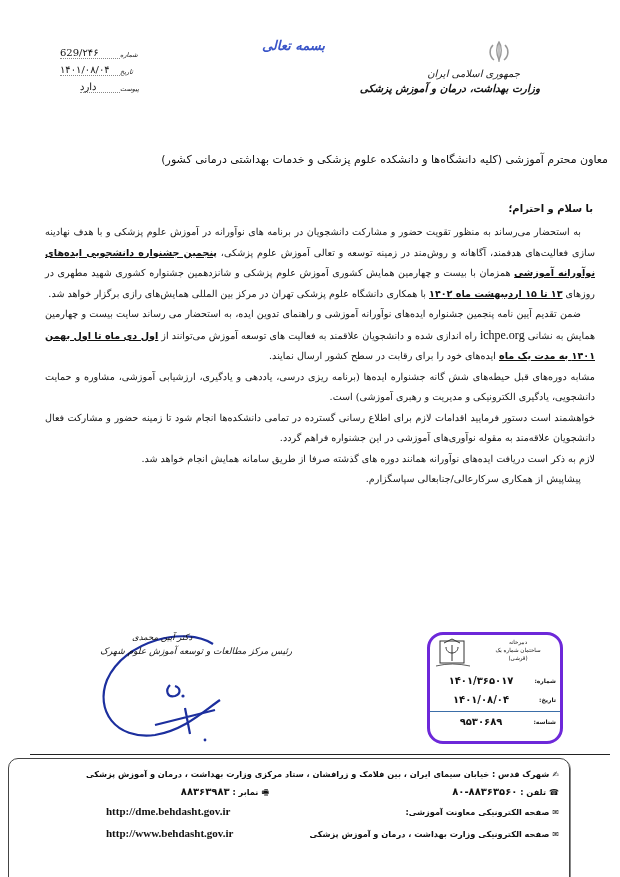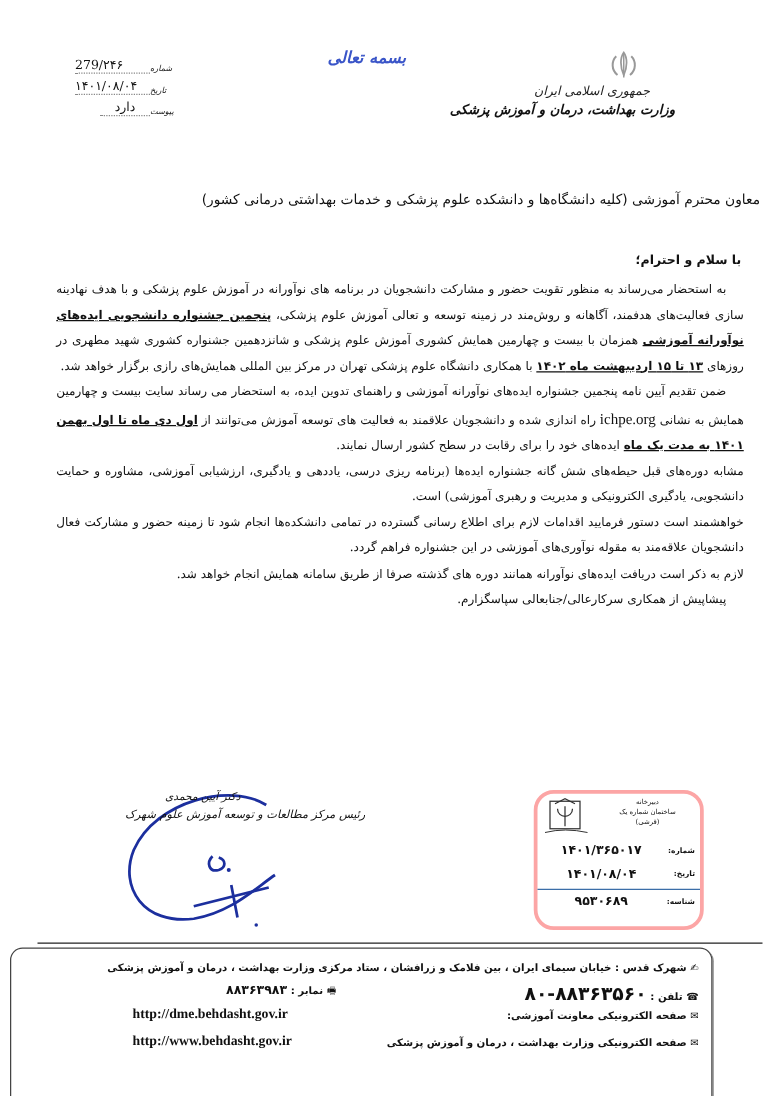--- a/index.html
+++ b/index.html
@@ -32,21 +32,21 @@
   .body-text p { text-indent: 14px; }
   .u-bold { font-weight: bold; text-decoration: underline; font-family: "DejaVu Sans", sans-serif; }
   .latin { font-family: "Liberation Serif", serif; font-size: 12px; direction: ltr; unicode-bidi: embed; }
 
   
   .sig-name { left: 132px; top: 632px; font-family: "DejaVu Serif", serif; font-style: italic; font-size: 8.5px; direction: rtl; }
   .sig-title { left: 100px; top: 646px; font-family: "DejaVu Serif", serif; font-style: italic; font-size: 9px; direction: rtl; }
   .sig-scribble { left: 95px; top: 630px; width: 150px; height: 115px; }
 
   
-  .stamp { left: 427px; top: 632px; width: 136px; height: 112px; border: 3px solid #fca5a5; border-radius: 16px; background: #fff; }
+  .stamp { left: 427px; top: 632px; width: 136px; height: 112px; border: 3px solid #6d28d9; border-radius: 16px; background: #fff; }
   .stamp-top { display: flex; height: 36px; direction: ltr; }
   .stamp-logo { width: 46px; height: 34px; }
   .stamp-office { flex: 1; direction: rtl; text-align: center; font-size: 5.5px; line-height: 8px; padding-top: 3px; }
   .stamp-row { display: flex; direction: rtl; align-items: center; height: 19px; padding: 0 4px; }
   .stamp-row .lbl { font-size: 6px; font-weight: bold; width: 28px; text-align: right; }
   .stamp-row .val { flex: 1; font-weight: bold; font-size: 10px; text-align: center; direction: ltr; }
   .stamp-sep { border-top: 1.5px solid #3b6ea8; margin-top: 2px; }
 
   
   .footer-rule { left: 30px; top: 754px; width: 580px; height: 1px; background: #222; }
@@ -68,29 +68,29 @@
 <div class="abs ministry">
   <div class="l1">جمهوری اسلامی ایران</div>
   <div class="l2">وزارت بهداشت، درمان و آموزش پزشکی</div>
 </div>
 
 <div class="abs basmala">بسمه تعالی</div>
 
 <div class="abs meta">
   <div class="meta-row">
     <span class="meta-label">شماره</span>
-    <span class="meta-value">279/۲۴۶</span>
+    <span class="meta-value">629/۲۴۶</span>
   </div>
   <div class="meta-row">
     <span class="meta-label">تاریخ</span>
     <span class="meta-value">۱۴۰۱/۰۸/۰۴</span>
   </div>
   <div class="meta-row">
     <span class="meta-label">پیوست</span>
-    <span class="meta-value" style="min-width:40px;text-align:center;">دارد</span>
+    <span class="meta-value" style="min-width:40px;">دارد</span>
   </div>
 </div>
 
 <div class="abs title">معاون محترم آموزشی (کلیه دانشگاه‌ها و دانشکده علوم پزشکی و خدمات بهداشتی درمانی کشور)</div>
 <div class="abs greeting">با سلام و احترام؛</div>
 
 <div class="abs body-text">
   <p>
     <span>به استحضار می‌رساند به منظور تقویت حضور و مشارکت دانشجویان در برنامه های نوآورانه در آموزش علوم پزشکی و با هدف نهادینه سازی فعالیت‌های هدفمند، آگاهانه و روش‌مند در زمینه توسعه و تعالی آموزش علوم پزشکی، </span><span class="u-bold">پنجمین جشنواره دانشجویی ایده‌های نوآورانه آموزشی</span><span> همزمان با بیست و چهارمین همایش کشوری آموزش علوم پزشکی و شانزدهمین جشنواره کشوری شهید مطهری در روزهای </span><span class="u-bold">۱۳ تا ۱۵ اردیبهشت ماه ۱۴۰۲</span><span> با همکاری دانشگاه علوم پزشکی تهران در مرکز بین المللی همایش‌های رازی برگزار خواهد شد.</span>
   </p>
@@ -142,21 +142,21 @@
     <span class="val">۹۵۳۰۶۸۹</span>
   </div>
 </div>
 
 <div class="abs footer-rule"></div>
 <div class="abs footer">
   <div class="f-line" style="right:10px; top:10px;">
     <span class="f-icon">✍</span><span>شهرک قدس : خیابان سیمای ایران ، بین فلامک و زرافشان ، ستاد مرکزی وزارت بهداشت ، درمان و آموزش پزشکی</span>
   </div>
   <div class="f-line" style="right:10px; top:27px;">
-    <span class="f-icon">☎</span><span>تلفن :</span> <span style="font-size:15px">۸۸۳۶۳۵۶۰-۸۰</span>
+    <span class="f-icon">☎</span><span>تلفن :</span> <span style="font-size:10px">۸۸۳۶۳۵۶۰-۸۰</span>
   </div>
   <div class="f-line" style="right:300px; top:27px;">
     <span class="f-icon">🖷</span><span>نمابر :</span> <span style="font-size:10px">۸۸۳۶۳۹۸۳</span>
   </div>
   <div class="f-line" style="right:10px; top:48px;">
     <span class="f-icon">✉</span><span>صفحه الکترونیکی معاونت آموزشی:</span>
   </div>
   <div class="f-url" style="left:97px; top:46px;">http://dme.behdasht.gov.ir</div>
   <div class="f-line" style="right:10px; top:70px;">
     <span class="f-icon">✉</span><span>صفحه الکترونیکی وزارت بهداشت ، درمان و آموزش پزشکی</span>

